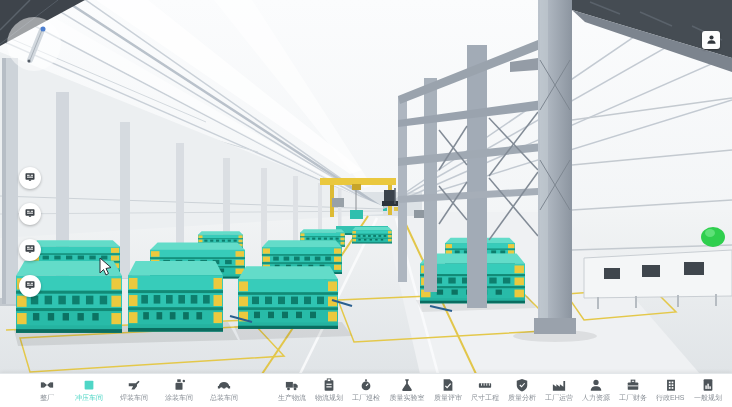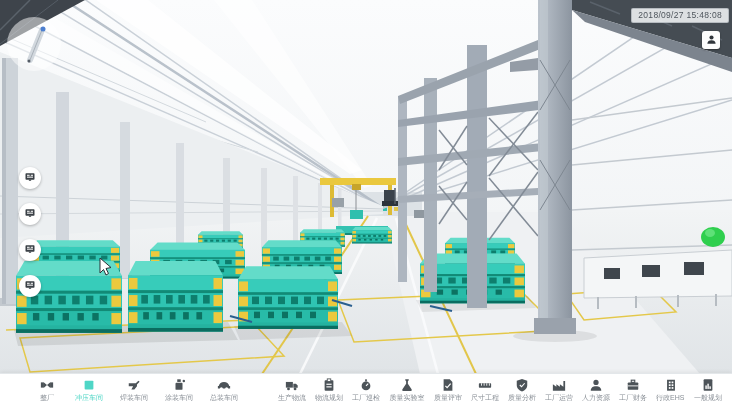--- a/index.html
+++ b/index.html
@@ -281,21 +281,20 @@
       <line x1="42" y1="30" x2="30" y2="60" stroke="#d2d8de" stroke-width="6" stroke-linecap="round"></line>
       <line x1="42" y1="30" x2="30" y2="60" stroke="#aab2ba" stroke-width="1"></line>
       <circle cx="43" cy="29" r="2.5" fill="#4d7fd0"></circle>
       <circle cx="29" cy="61" r="1.5" fill="#555d66"></circle>
     </g>
 
     <polygon points="100,258 100,273 103.5,269.5 106,275 108.5,273.5 106,268.5 111,267.5" fill="#ffffff" stroke="#2b3137" stroke-width="1"></polygon>
   </svg>
   </div>
 
-  <div class="dt-chip">2018/09/27 15:48:08</div>
 
   <div class="user-btn">
     <span>
       <svg width="11" height="11" viewBox="0 0 16 16" fill="#2f353b">
         <circle cx="8" cy="5" r="3"></circle>
         <path d="M2,14 c0,-3.5 2.5,-5 6,-5 s6,1.5 6,5 z"></path>
       </svg>
     </span>
   </div>
 

